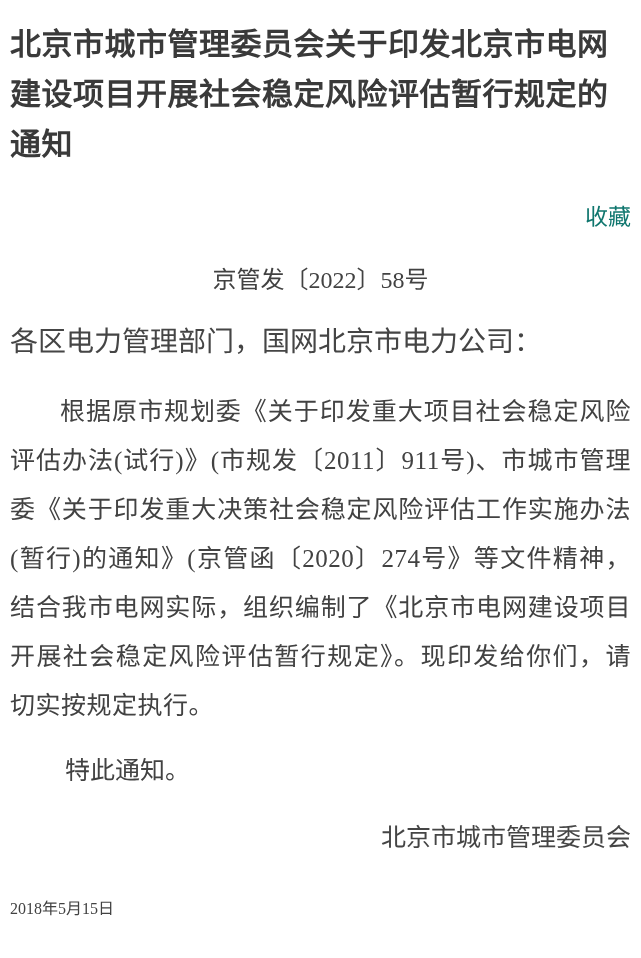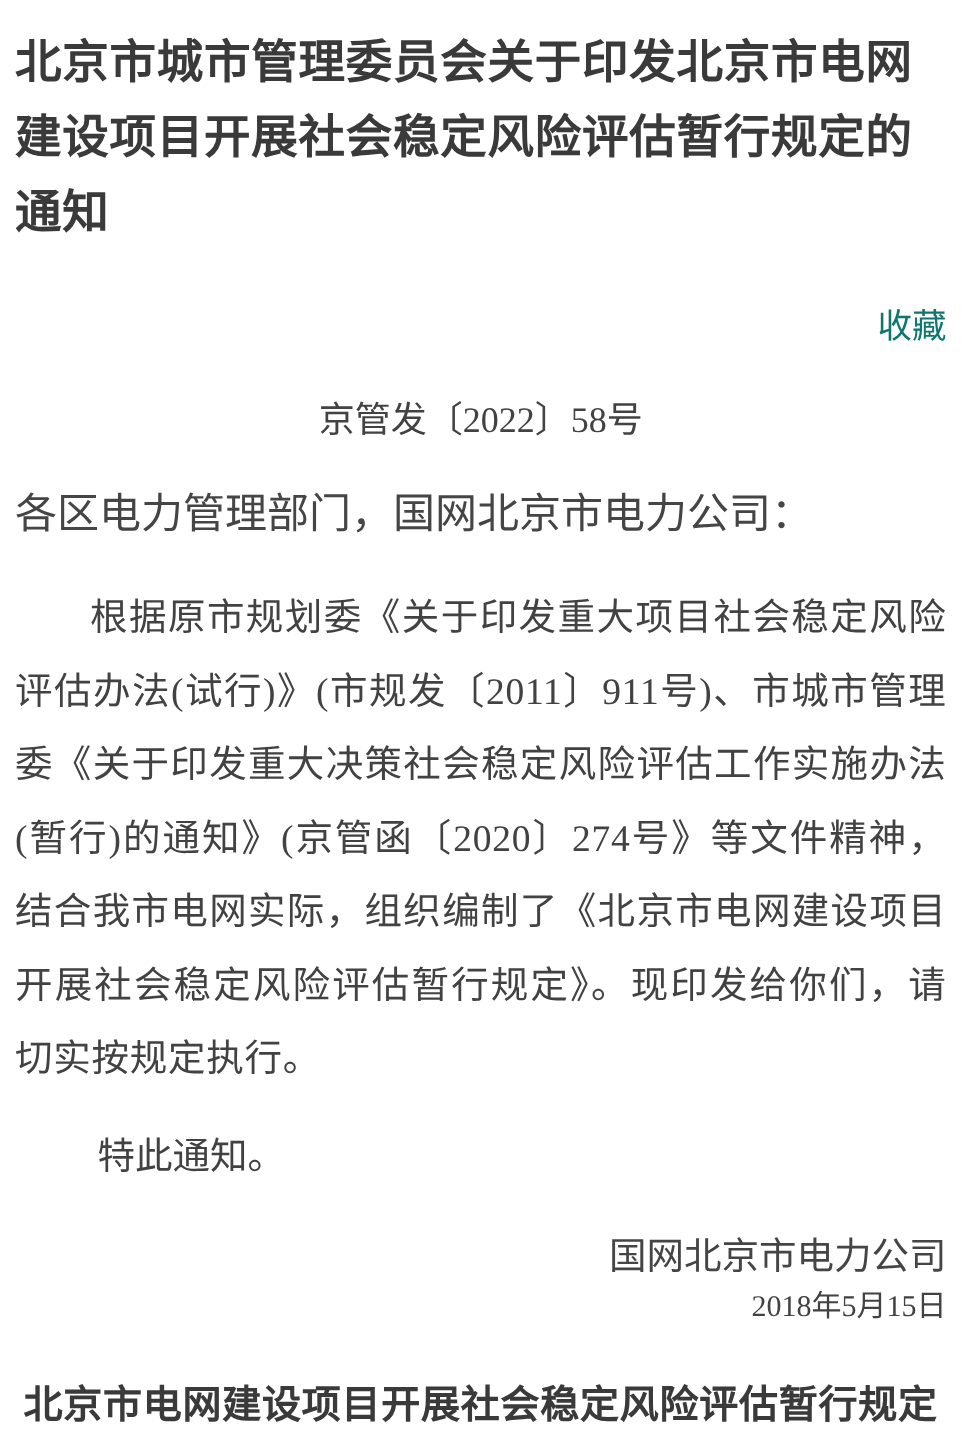--- a/index.html
+++ b/index.html
@@ -14,21 +14,21 @@
     font-family: "Liberation Serif", serif;
     color: #3f3f3f;
     position: relative;
   }
   .doc {
     padding: 20px 10px 0 10px;
     box-sizing: border-box;
     width: 641px;
   }
   .doc-title {
-    font-family: Liberation Mono, monospace;
+    font-family: Liberation Sans, sans-serif;
     font-weight: 700;
     font-size: 31px;
     line-height: 50px;
     letter-spacing: 0.5px;
     color: #3a3a3a;
     margin: 0;
     text-align: left;
   }
   .favorite-row {
     text-align: right;
@@ -75,23 +75,24 @@
   }
   .signer {
     font-family: "Liberation Sans", sans-serif;
     text-align: right;
     font-size: 25px;
     line-height: 34px;
     margin-top: 32px;
     color: #454545;
   }
   .doc-date {
-    text-align: right;
-    font-size: 20px;
+    text-align: left;
+    font-size: 16px;
     line-height: 33px;
+    margin-top: 38px;
     color: #424242;
   }
   .attachment-title {
     font-family: "Liberation Sans", sans-serif;
     font-weight: 700;
     text-align: center;
     font-size: 26px;
     line-height: 36px;
     margin-top: 30px;
     letter-spacing: 0.5px;
@@ -110,19 +111,19 @@
   </div>
 
   <div class="doc-number">京管发〔2022〕58号</div>
 
   <div class="salutation">各区电力管理部门，国网北京市电力公司：</div>
 
   <div class="body-paragraph">根据原市规划委《关于印发重大项目社会稳定风险评估办法(试行)》(市规发〔2011〕911号)、市城市管理委《关于印发重大决策社会稳定风险评估工作实施办法(暂行)的通知》(京管函〔2020〕274号》等文件精神，结合我市电网实际，组织编制了《北京市电网建设项目开展社会稳定风险评估暂行规定》。现印发给你们，请切实按规定执行。</div>
 
   <div class="closing">特此通知。</div>
 
-  <div class="signer">国网北京市电力公司</div>
+  <div class="signer">北京市城市管理委员会</div>
 
   <div class="doc-date">2018年5月15日</div>
 
   <div class="attachment-title">北京市电网建设项目开展社会稳定风险评估暂行规定</div>
 
 </div>
 
 </body></html>

